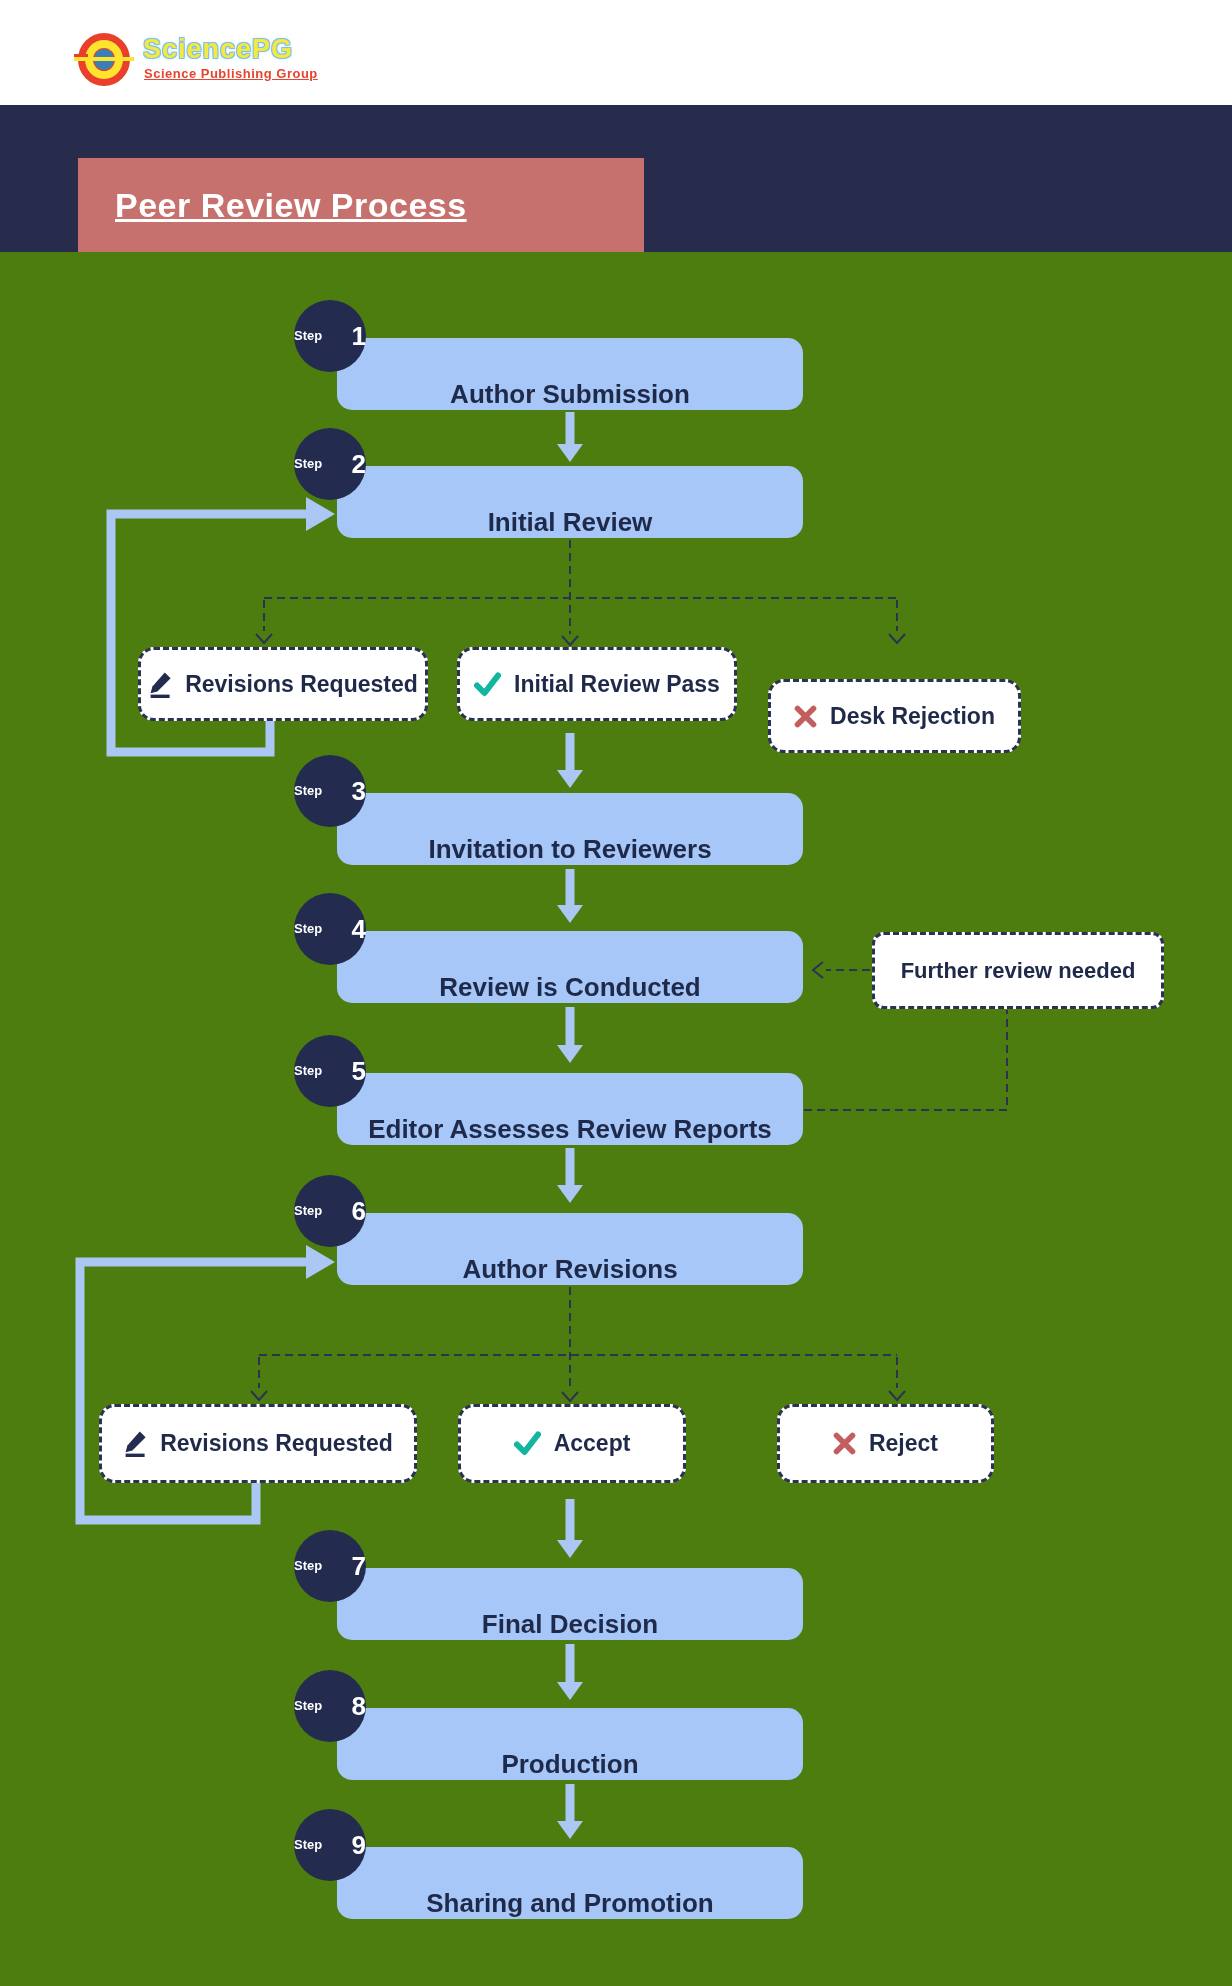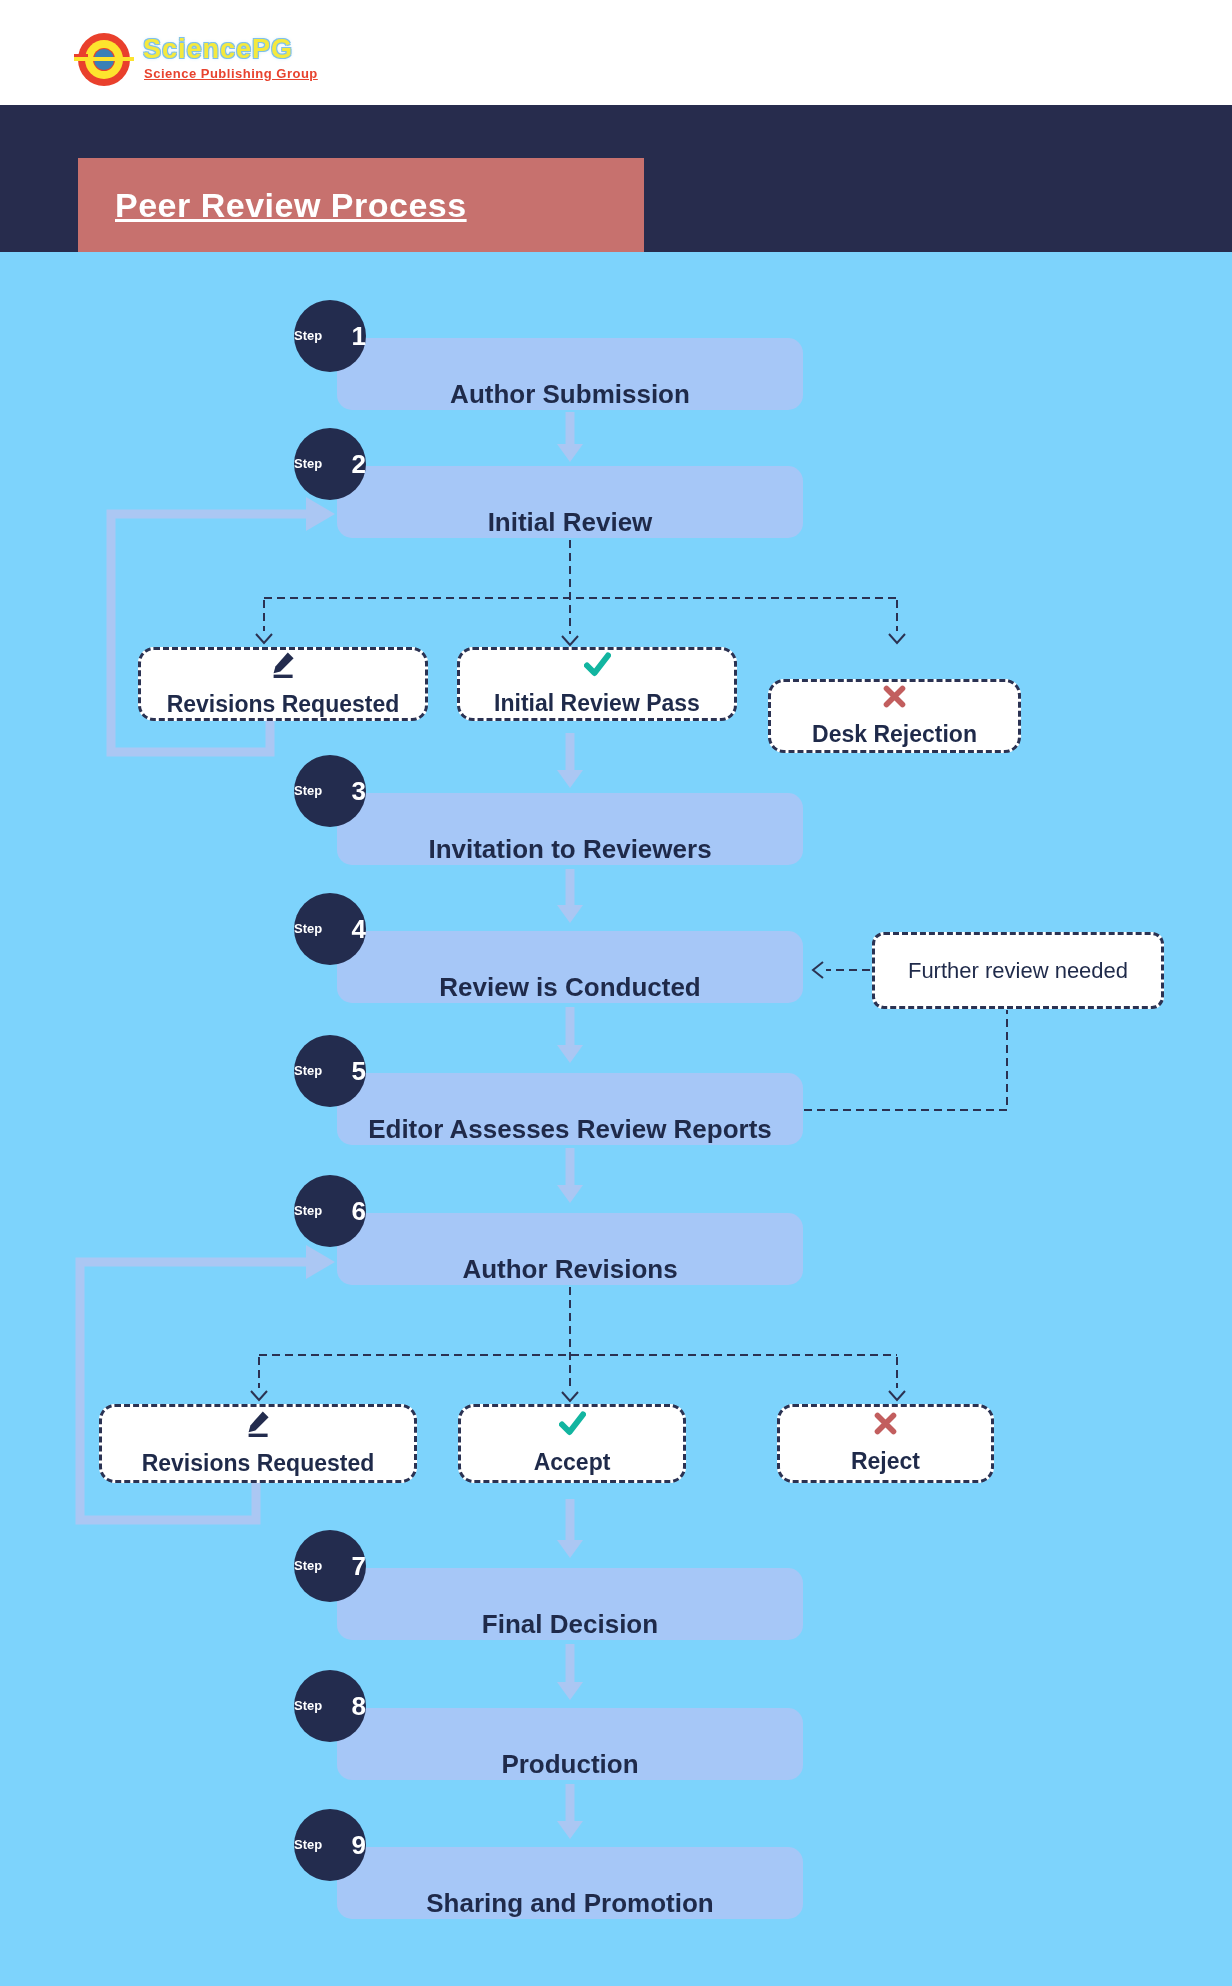--- a/index.html
+++ b/index.html
@@ -1,16 +1,16 @@
 <!DOCTYPE html>
 <html><head>
 <meta charset="utf-8">
 <style>
   html,body{margin:0;padding:0;background:#ffffff;}
-  .canvas{position:relative;width:1232px;height:1986px;background:#7dd3fc;overflow:hidden;
+  .canvas{position:relative;width:1232px;height:1986px;background:#4d7c0f;overflow:hidden;
           font-family:"Liberation Sans",sans-serif;}
   
   .topbar{position:absolute;left:0;top:0;width:1232px;height:105px;background:#ffffff;}
   .logo{position:absolute;left:78px;top:33px;width:52px;height:53px;}
   .logo .ring-red{position:absolute;inset:0;border-radius:50%;background:#e9402c;}
   .logo .ring-yellow{position:absolute;inset:7px;border-radius:50%;background:#fde42e;}
   .logo .ring-red2{position:absolute;inset:15px;border-radius:50%;background:#e9402c;}
   .logo .dot-blue{position:absolute;inset:16px;border-radius:50%;background:#3a80b6;}
   .logo .stripe{position:absolute;left:-4px;top:24px;width:60px;height:4px;background:#fde42e;}
   .logo .stripe-red{position:absolute;left:-4px;top:21px;width:14px;height:3px;background:#e9402c;}
@@ -26,24 +26,24 @@
   
   .step-box{position:absolute;left:337px;width:466px;height:72px;background:#a6c7f7;border-radius:15px;
       display:flex;align-items:flex-end;justify-content:center;z-index:2;
       font-size:26px;font-weight:bold;color:#1f2a4a;}
   .step-circle{position:absolute;width:72px;height:72px;border-radius:50%;background:#232c4e;z-index:3;
       display:flex;align-items:center;justify-content:space-between;color:#ffffff;line-height:1;}
   .step-circle .s-lab{font-size:13px;font-weight:bold;margin-bottom:2px;}
   .step-circle .s-num{font-size:26px;font-weight:bold;}
   .opt-box{position:absolute;background:#ffffff;border:3px dashed #2b3252;border-radius:16px;z-index:2;
       display:flex;align-items:center;justify-content:center;gap:13px;
-      font-size:23px;font-weight:bold;color:#1f2a4a;flex-direction:column;}
+      font-size:23px;font-weight:bold;color:#1f2a4a;}
   .note-box{position:absolute;left:872px;top:932px;width:286px;height:71px;background:#ffffff;
       border:3px dashed #2b3252;border-radius:12px;z-index:2;display:flex;align-items:center;justify-content:center;
-      font-size:22px;font-weight:normal;color:#1f2a4a;}
+      font-size:22px;font-weight:bold;color:#1f2a4a;}
   .icon{display:inline-flex;flex:0 0 auto;}
 </style>
 </head>
 <body>
 
 <div class="canvas">
 
   <div class="topbar">
     <div class="logo">
       <div class="ring-red"></div>

